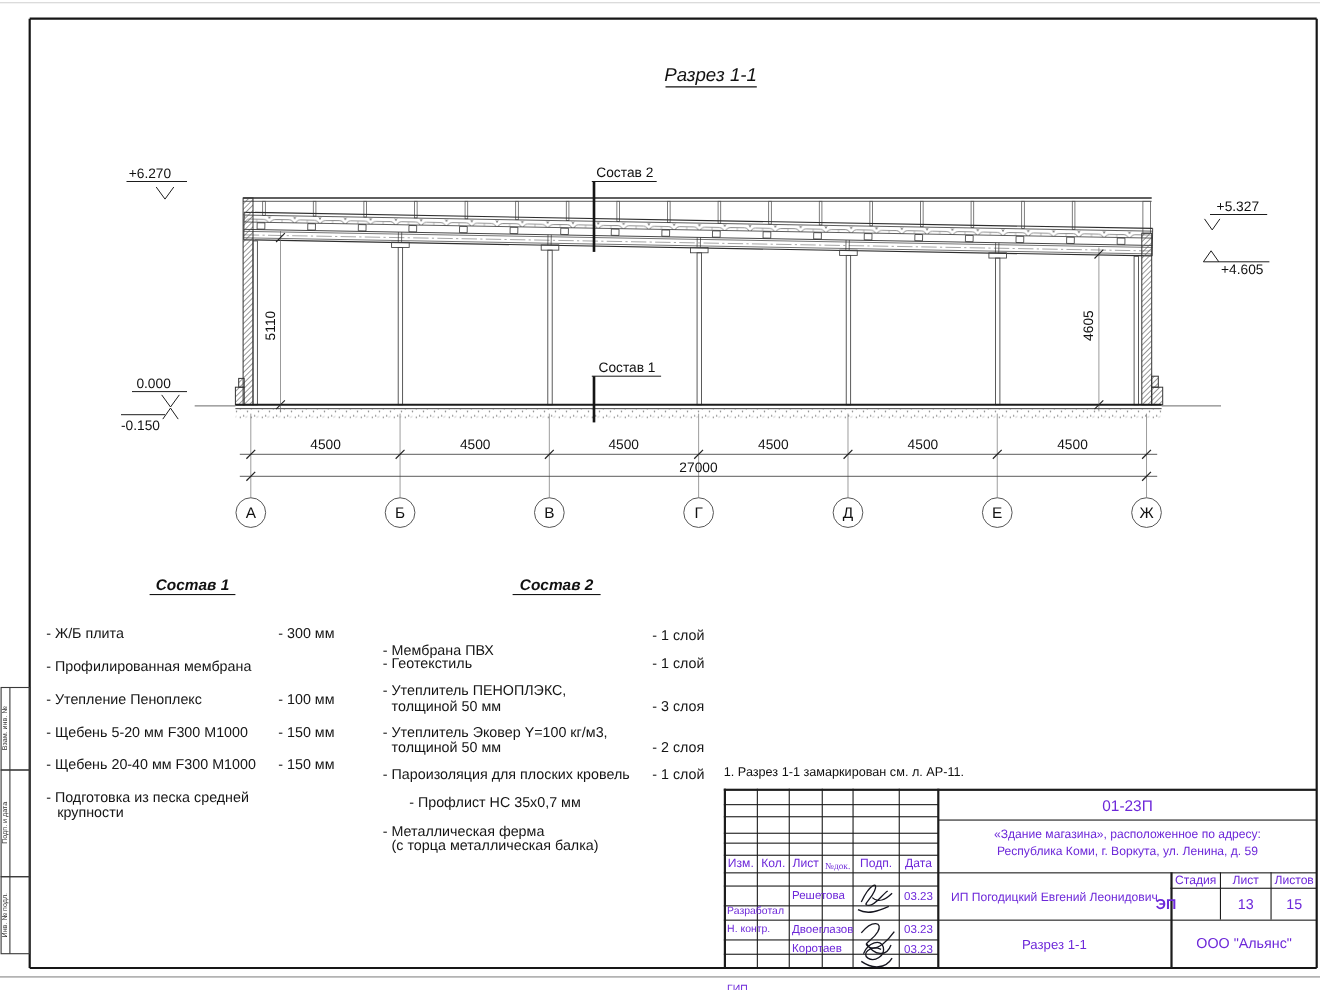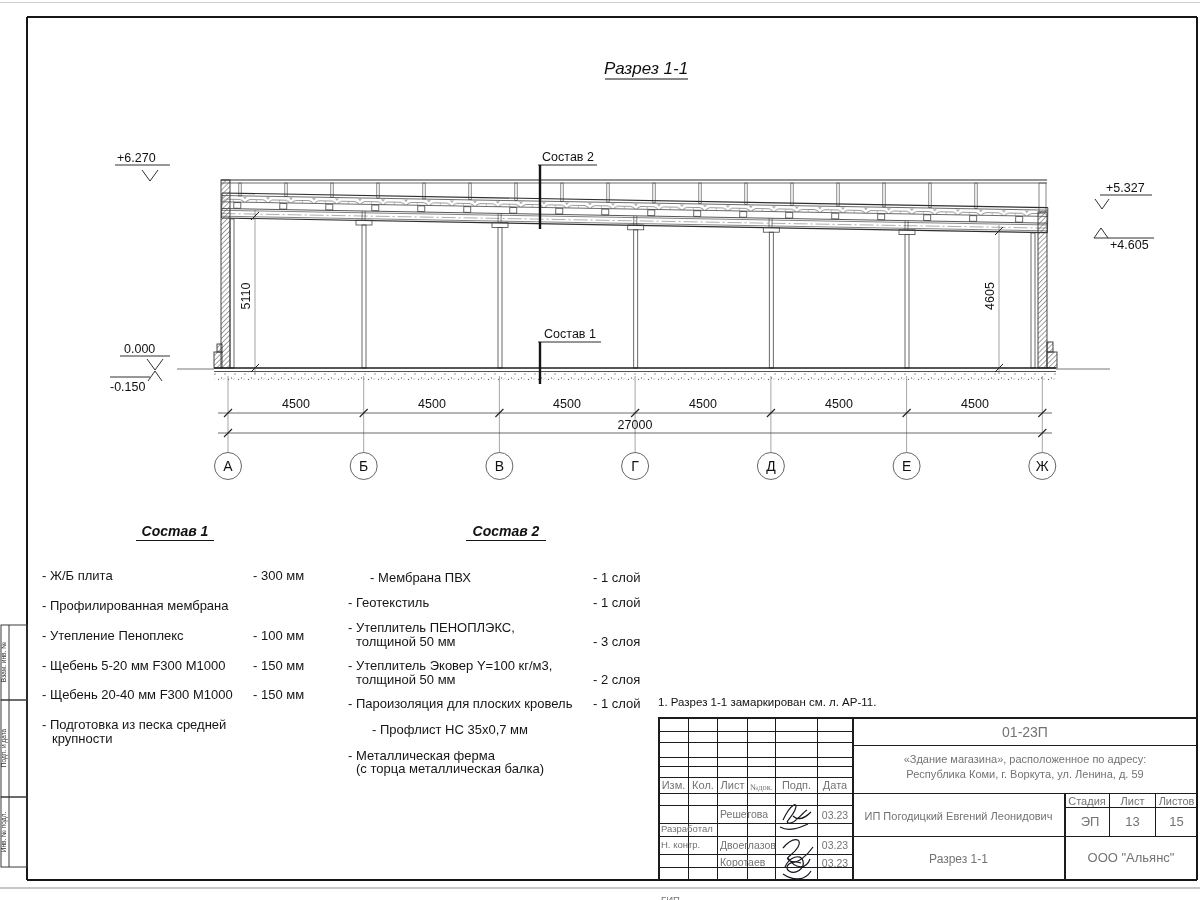--- a/index.html
+++ b/index.html
@@ -6,21 +6,21 @@
   .page{position:relative;width:1200px;height:900px;background:#ffffff;overflow:hidden;
         font-family:"Liberation Sans", sans-serif;color:#111;}
   svg{position:absolute;left:0;top:0;}
   .abs{position:absolute;}
   .dtxt{font-size:13px;color:#151515;white-space:nowrap;}
   .ltitle{font-size:14px;font-style:italic;font-weight:bold;text-align:center;
           border-bottom:1px solid #151515;padding-bottom:1px;white-space:nowrap;}
   .note{font-size:11.5px;white-space:nowrap;}
   
   .tbl-line{position:absolute;background:#1c1c1c;}
-  .tb-txt{position:absolute;font-size:10.5px;white-space:nowrap;color:#737373;}
+  .tb-txt{position:absolute;font-size:10.5px;white-space:nowrap;color:#6d28d9;}
   .tb-head{font-size:11px;}
   .tb-center{text-align:center;}
 </style>
 </head>
 <body>
 
 <div class="page">
 
 <svg width="1200" height="900" viewBox="0 0 1200 900">
   <defs>
@@ -277,21 +277,21 @@
   <div class="abs dtxt" style="left:42px;top:658px;">-  Щебень 5-20 мм F300 М1000</div>
   <div class="abs dtxt" style="left:253px;top:658px;">- 150 мм</div>
   <div class="abs dtxt" style="left:42px;top:687px;">-  Щебень 20-40 мм F300 М1000</div>
   <div class="abs dtxt" style="left:253px;top:687px;">- 150 мм</div>
   <div class="abs dtxt" style="left:42px;top:717px;">- Подготовка из песка средней</div>
   <div class="abs dtxt" style="left:52px;top:731px;">крупности</div>
 </div>
 
 <div>
   <div class="abs ltitle" style="left:466px;top:523px;width:80px;">Состав 2</div>
-  <div class="abs dtxt" style="left:348px;top:570px;margin-left:22px;">- Мембрана ПВХ</div>
+  <div class="abs dtxt" style="left:348px;top:583px;">- Мембрана ПВХ</div>
   <div class="abs dtxt" style="left:593px;top:570px;">- 1 слой</div>
   <div class="abs dtxt" style="left:348px;top:595px;">- Геотекстиль</div>
   <div class="abs dtxt" style="left:593px;top:595px;">- 1 слой</div>
   <div class="abs dtxt" style="left:348px;top:620px;">- Утеплитель ПЕНОПЛЭКС,</div>
   <div class="abs dtxt" style="left:356px;top:634px;">толщиной 50 мм</div>
   <div class="abs dtxt" style="left:593px;top:634px;">- 3 слоя</div>
   <div class="abs dtxt" style="left:348px;top:658px;">- Утеплитель Эковер Y=100 кг/м3,</div>
   <div class="abs dtxt" style="left:356px;top:672px;">толщиной 50 мм</div>
   <div class="abs dtxt" style="left:593px;top:672px;">- 2 слоя</div>
   <div class="abs dtxt" style="left:348px;top:696px;">- Пароизоляция для плоских кровель</div>
@@ -348,20 +348,20 @@
   <div class="tb-txt" style="left:720px;top:856px;">Коротаев</div>
   <div class="tb-txt tb-center" style="left:818px;top:857px;width:34px;">03.23</div>
 
   <div class="tb-txt tb-center" style="left:853px;top:724px;width:344px;font-size:14px;">01-23П</div>
   <div class="tb-txt tb-center" style="left:853px;top:753px;width:344px;font-size:11px;">«Здание магазина», расположенное по адресу:</div>
   <div class="tb-txt tb-center" style="left:853px;top:768px;width:344px;font-size:11px;">Республика Коми, г. Воркута, ул. Ленина, д. 59</div>
   <div class="tb-txt tb-center" style="left:853px;top:810px;width:211px;font-size:11px;">ИП Погодицкий Евгений Леонидович</div>
   <div class="tb-txt tb-head tb-center" style="left:1065px;top:795px;width:44px;">Стадия</div>
   <div class="tb-txt tb-head tb-center" style="left:1110px;top:795px;width:45px;">Лист</div>
   <div class="tb-txt tb-head tb-center" style="left:1156px;top:795px;width:41px;">Листов</div>
-  <div class="tb-txt tb-center" style="left:1068px;top:814px;width:44px;font-size:13px;">ЭП</div>
+  <div class="tb-txt tb-center" style="left:1038px;top:814px;width:44px;font-size:13px;font-weight:bold;">ЭП</div>
   <div class="tb-txt tb-center" style="left:1110px;top:814px;width:45px;font-size:13px;">13</div>
   <div class="tb-txt tb-center" style="left:1156px;top:814px;width:41px;font-size:13px;">15</div>
   <div class="tb-txt tb-center" style="left:853px;top:852px;width:211px;font-size:12px;">Разрез 1-1</div>
   <div class="tb-txt tb-center" style="left:1065px;top:850px;width:132px;font-size:13px;">ООО "Альянс"</div>
 </div>
 
 </div>
 
 </body></html>

